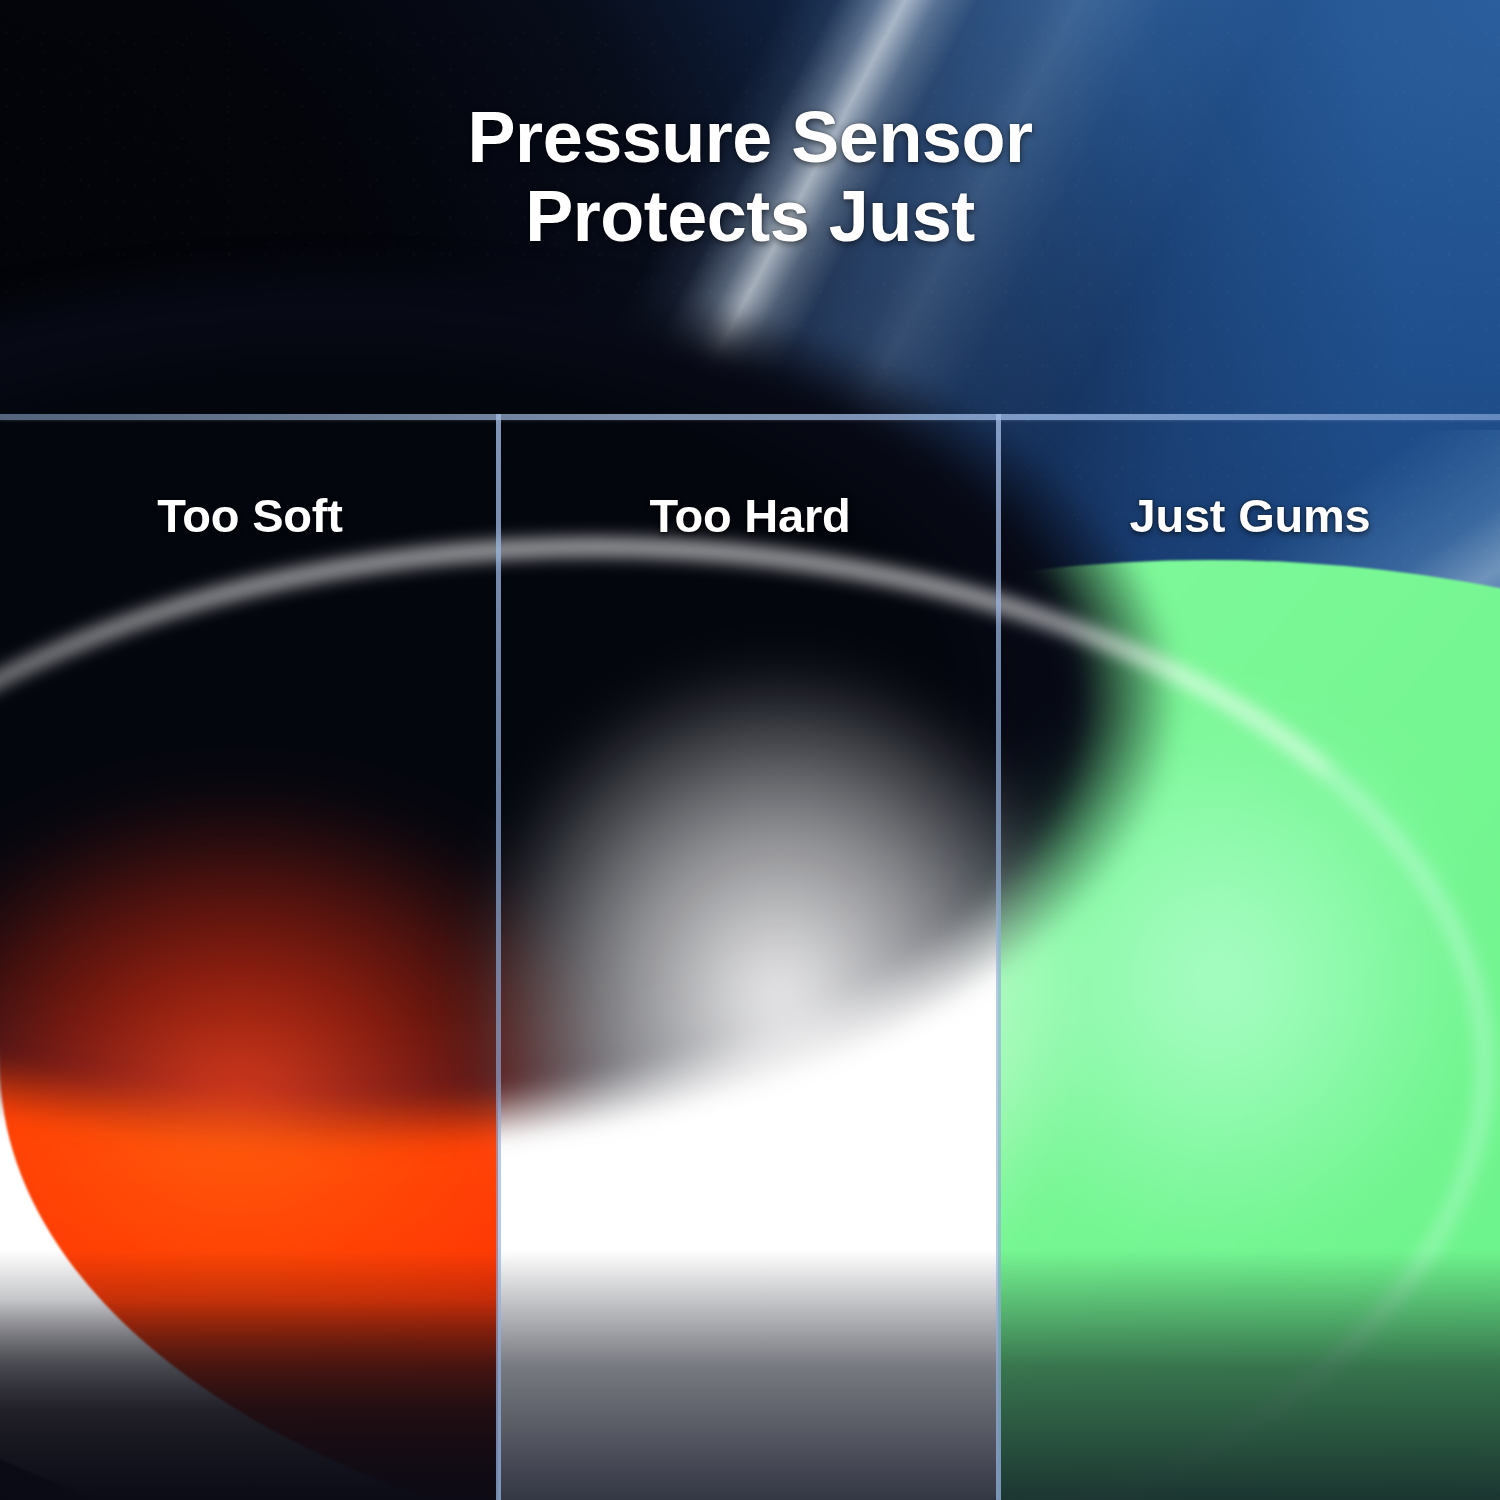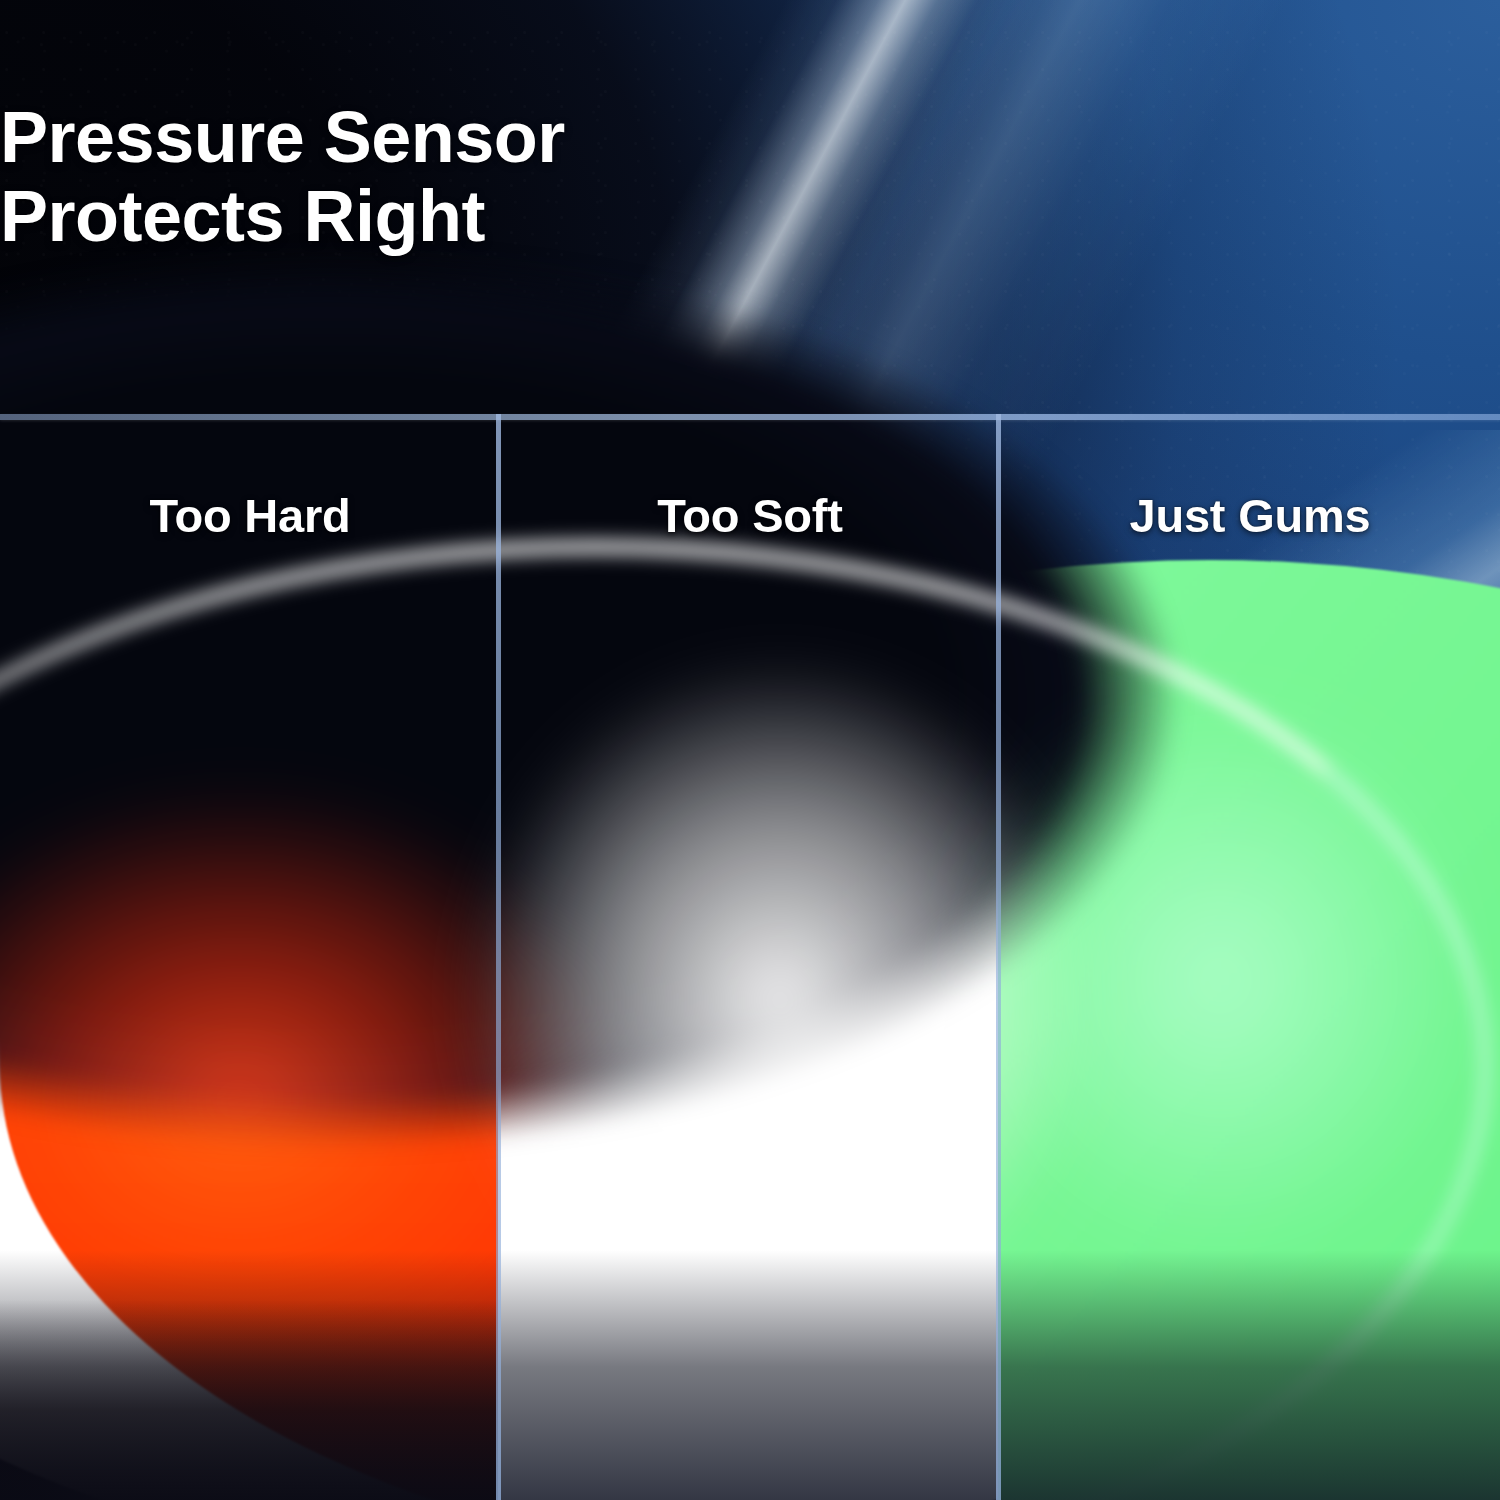--- a/index.html
+++ b/index.html
@@ -183,20 +183,21 @@
     position: absolute; top: 414px; width: 5px; height: 1086px;
     background: linear-gradient(180deg, rgba(160,185,225,0.8) 0%, rgba(150,178,222,0.7) 30%, rgba(140,170,215,0.62) 70%, rgba(150,180,225,0.75) 100%);
   }
   #divider-v1 { left: 496px; }
   #divider-v2 { left: 996px; }
 
   
   #title {
     position: absolute;
     left: 0; right: 0; top: 98px;
+    text-align: center;
     color: #ffffff;
     font-size: 72px;
     font-weight: bold;
     line-height: 1.1;
     letter-spacing: -0.5px;
     text-shadow: 0 2px 7px rgba(0,0,0,0.55), 0 0 2px rgba(0,0,0,0.35);
     z-index: 40;
   }
   #title .line { display: block; }
 
@@ -252,28 +253,28 @@
     <div id="ring-bottom-fade"></div>
     <div id="red-bottom-fade"></div>
   </div>
 
   <div id="divider-h"></div>
   <div id="divider-v1" class="divider-v"></div>
   <div id="divider-v2" class="divider-v"></div>
 
   <div id="title">
     <span class="line">Pressure Sensor</span>
-    <span class="line">Protects Right</span>
+    <span class="line">Protects Just</span>
   </div>
 
   <div id="labels">
     <div class="cell">
+      <span class="cell-label">Too Soft</span>
+    </div>
+    <div class="cell">
       <span class="cell-label">Too Hard</span>
-    </div>
-    <div class="cell">
-      <span class="cell-label">Too Soft</span>
     </div>
     <div class="cell">
       <span class="cell-label">Just Gums</span>
     </div>
   </div>
 
 </div>
 
 </body></html>

